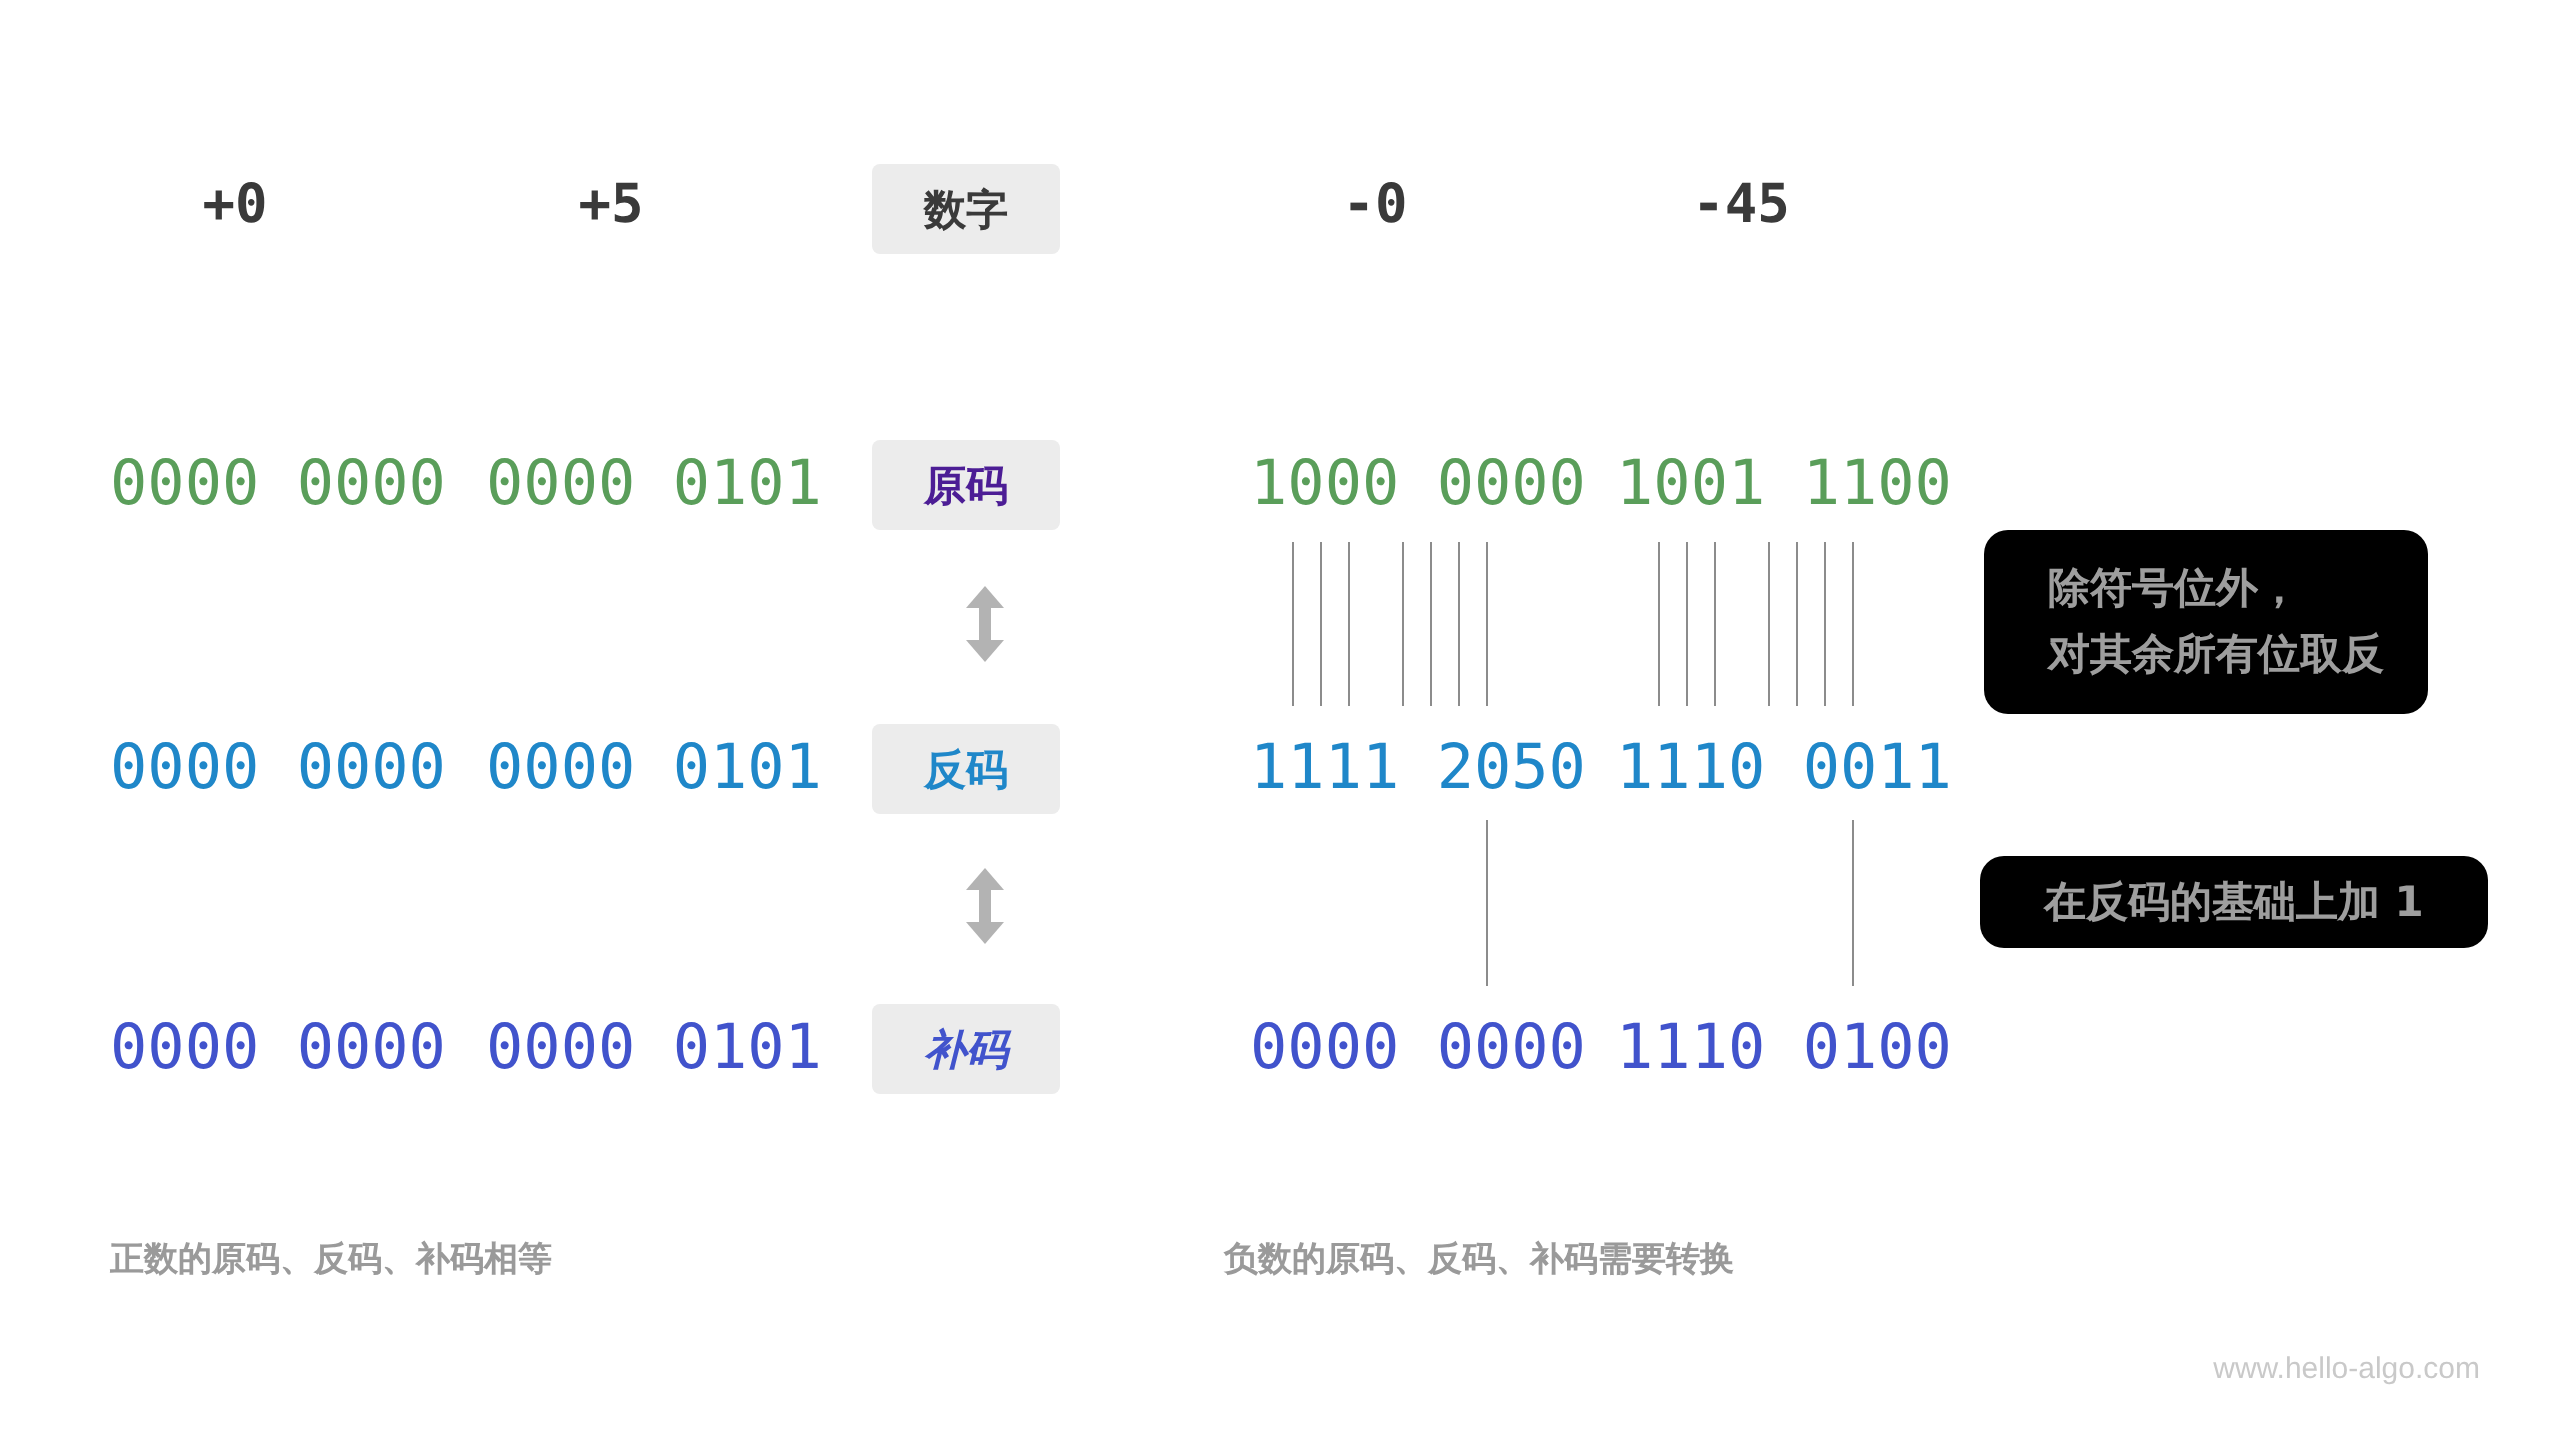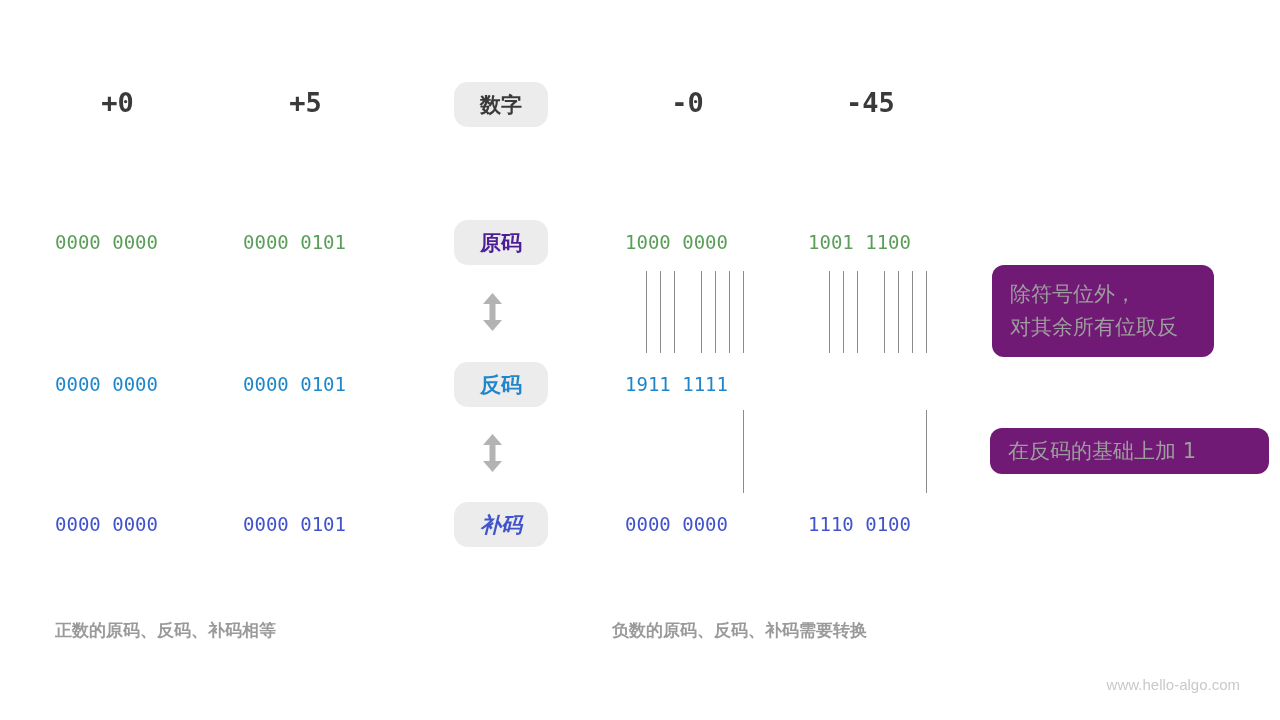--- a/index.html
+++ b/index.html
@@ -11,47 +11,47 @@
 
   
   .hdr-val {
     position:absolute; top:86px; width:125px; text-align:center;
     font-family:"DejaVu Sans Mono", monospace;
     font-weight:bold; font-size:27px; line-height:34px; color:#3a3a3a;
   }
 
   
   .badge {
-    position:absolute; left:454px; width:94px; height:45px;
-    background:#ececec; border-radius:14px;
+    position:absolute; left:436px; width:94px; height:45px;
+    background:#ececec; border-radius:4px;
     display:flex; align-items:center; justify-content:center;
     font-weight:bold; font-size:21px; color:#3a3a3a;
   }
 
   
   .bin {
-    position:absolute; font-size:19px; line-height:30px;
+    position:absolute; font-size:31px; line-height:30px;
     font-family:"DejaVu Sans Mono", monospace; white-space:pre;
   }
 
   
   .tick-group { position:absolute; }
   .tick {
     position:absolute; top:0; width:1px; background:#8c8c8c;
   }
 
   
   .arrow { position:absolute; left:483px; width:19px; height:38px; }
 
   
   .note {
-    position:absolute; background:#701a75; border-radius:12px;
-    color:#9e9e9e; font-weight:normal; font-size:21px; line-height:33px;
+    position:absolute; background:#000000; border-radius:12px;
+    color:#9e9e9e; font-weight:bold; font-size:21px; line-height:33px;
     display:flex; flex-direction:column; justify-content:center;
-    padding:0 18px; box-sizing:border-box; white-space:pre;
+    padding:0 32px; box-sizing:border-box; white-space:pre;
   }
 
   
   .caption {
     position:absolute; top:615px; font-weight:bold; font-size:17px;
     line-height:30px; color:#9a9a9a; white-space:pre;
   }
 
   .watermark {
     position:absolute; top:676px; right:40px;
@@ -74,21 +74,22 @@
   <div class="badge" style="top: 362px; color: rgb(31, 135, 201);">反码</div>
   <div class="badge" style="top: 502px; color: rgb(65, 83, 204); font-style: italic;">补码</div>
 
   <div class="bin" style="left: 55px; top: 227px; color: rgb(90, 158, 90);">0000 0000</div>
   <div class="bin" style="left: 243px; top: 227px; color: rgb(90, 158, 90);">0000 0101</div>
   <div class="bin" style="left: 625px; top: 227px; color: rgb(90, 158, 90);">1000 0000</div>
   <div class="bin" style="left: 808px; top: 227px; color: rgb(90, 158, 90);">1001 1100</div>
 
   <div class="bin" style="left: 55px; top: 369px; color: rgb(31, 135, 201);">0000 0000</div>
   <div class="bin" style="left: 243px; top: 369px; color: rgb(31, 135, 201);">0000 0101</div>
-  <div class="bin" style="left: 625px; top: 369px; color: rgb(31, 135, 201);">1911 1111</div>
+  <div class="bin" style="left: 625px; top: 369px; color: rgb(31, 135, 201);">1111 2050</div>
+  <div class="bin" style="left: 808px; top: 369px; color: rgb(31, 135, 201);">1110 0011</div>
 
   <div class="bin" style="left: 55px; top: 509px; color: rgb(65, 83, 204);">0000 0000</div>
   <div class="bin" style="left: 243px; top: 509px; color: rgb(65, 83, 204);">0000 0101</div>
   <div class="bin" style="left: 625px; top: 509px; color: rgb(65, 83, 204);">0000 0000</div>
   <div class="bin" style="left: 808px; top: 509px; color: rgb(65, 83, 204);">1110 0100</div>
 
   <div class="tick-group" style="left:625px;top:271px;height:82px;">
       <div class="tick" style="left: 20.8px; height: 100%; background: rgb(140, 140, 140);"></div>
       <div class="tick" style="left: 34.6px; height: 100%; background: rgb(140, 140, 140);"></div>
       <div class="tick" style="left: 48.5px; height: 100%; background: rgb(140, 140, 140);"></div>
@@ -125,21 +126,21 @@
       <polygon points="9.5,0 19,11 0,11" fill="#b3b3b3"></polygon>
       <rect x="6.5" y="9" width="6" height="20" fill="#b3b3b3"></rect>
       <polygon points="9.5,38 19,27 0,27" fill="#b3b3b3"></polygon>
     </svg>
   </div>
 
   <div class="note" style="left:992px;top:265px;width:222px;height:92px;">
     <span>除符号位外，</span>
     <span>对其余所有位取反</span>
   </div>
-  <div class="note" style="left:990px;top:428px;width:279px;height:46px;">
+  <div class="note" style="left:990px;top:428px;width:254px;height:46px;">
     <span>在反码的基础上加 1</span>
   </div>
 
   <div class="caption" style="left:55px;">正数的原码、反码、补码相等</div>
   <div class="caption" style="left:612px;">负数的原码、反码、补码需要转换</div>
 
   <div class="watermark">www.hello-algo.com</div>
 
 </div>
 

